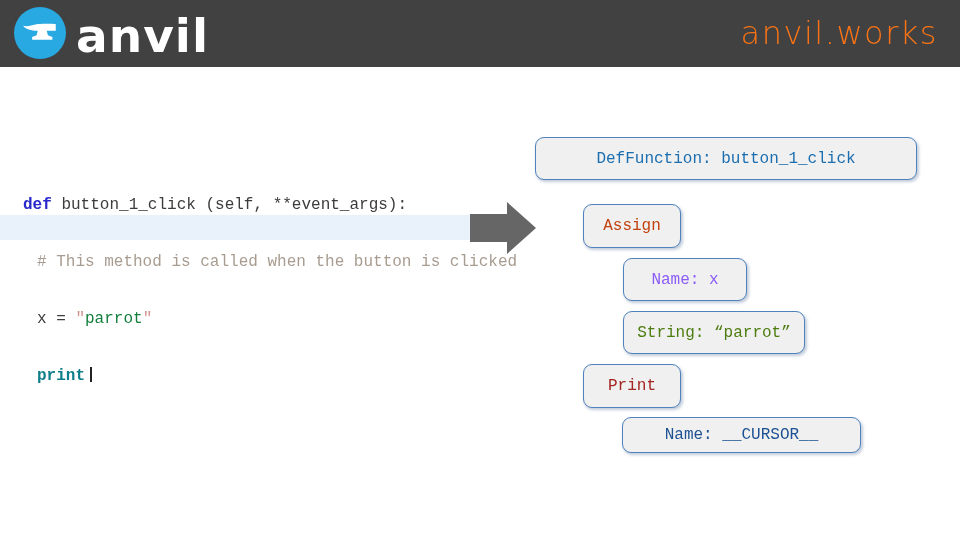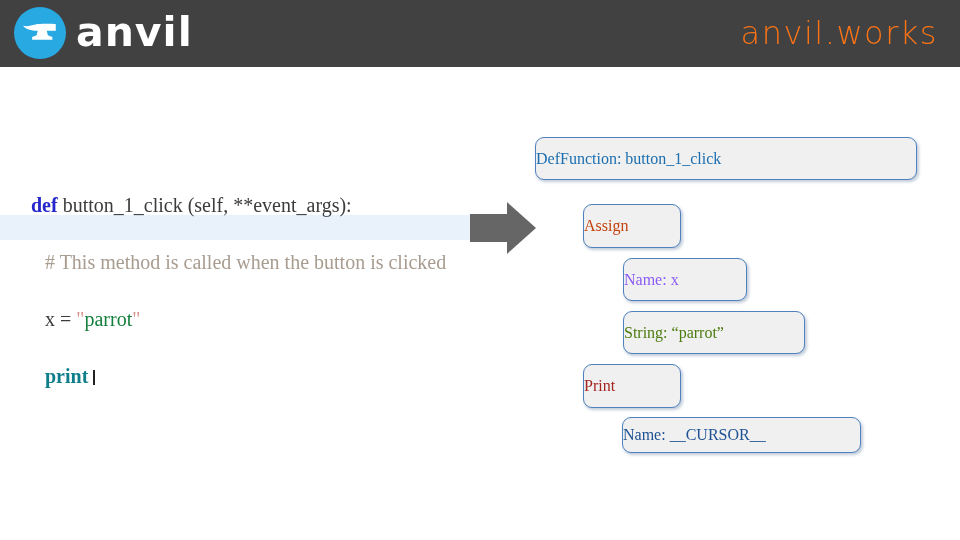--- a/index.html
+++ b/index.html
@@ -5,45 +5,45 @@
   html,body{margin:0;padding:0;background:#fff;}
   .slide{position:relative;width:960px;height:540px;background:#ffffff;overflow:hidden;
          font-family:"DejaVu Sans",sans-serif;}
 
   
   .header{position:absolute;top:0;left:0;width:960px;height:67px;background:#414141;}
   .logo-circle{position:absolute;left:14px;top:7px;width:52px;height:52px;border-radius:50%;
                background:#29a9e1;display:flex;align-items:center;justify-content:center;}
   .logo-circle svg{display:block;}
   .wordmark{position:absolute;left:76px;top:8px;font-family:"DejaVu Sans",sans-serif;
-            font-weight:bold;font-size:41px;color:#ffffff;letter-spacing:1px;}
+            font-weight:bold;font-size:47px;color:#ffffff;letter-spacing:1px;}
   .sitename{position:absolute;right:22px;top:14px;font-family:"DejaVu Sans",sans-serif;
             font-weight:100;font-size:32px;color:#f97316;letter-spacing:1.5px;}
 
   
   .hl-band{position:absolute;left:0;top:215px;width:473px;height:25px;background:#e9f2fb;}
-  .code{position:absolute;left:31px;top:158px;font-family:Liberation Serif, serif;
-        font-size:20px;line-height:19px;color:#3c3c3c;white-space:pre;}
+  .code{position:absolute;left:23px;top:158px;font-family:Liberation Mono, monospace;
+        font-size:16px;line-height:19px;color:#3c3c3c;white-space:pre;}
   .cl{height:19px;}
   .indent{padding-left:14px;}
   .kw-def{color:#2727cc;font-weight:bold;}
   .comment{color:#a89c90;}
   .q{color:#d4948e;}
   .str{color:#15803d;}
   .kw-print{color:#0f7e8b;font-weight:bold;}
   .cursor{display:inline-block;width:2px;height:15px;background:#222;margin-left:5px;
           vertical-align:-2px;}
 
   
   .arrow{position:absolute;left:470px;top:202px;}
 
   
   .node{position:absolute;box-sizing:border-box;display:flex;align-items:center;
-        justify-content:flex-start;background:#f0f0f0;border:1.6px solid #4f81bd;
-        border-radius:9px;font-family:Liberation Serif, serif;font-size:16px;
+        justify-content:center;background:#f0f0f0;border:1.6px solid #4f81bd;
+        border-radius:9px;font-family:Liberation Mono, monospace;font-size:16px;
         box-shadow:1.5px 2px 3px rgba(80,110,150,0.35);}
   #node-deffunction{left:535px;top:137px;width:382px;height:43px;color:#1b6eb0;}
   #node-assign{left:583px;top:204px;width:98px;height:44px;color:#c2410c;}
   #node-name-x{left:623px;top:258px;width:124px;height:43px;color:#8b5cf6;}
   #node-string{left:623px;top:311px;width:182px;height:43px;color:#4d7c0f;}
   #node-print{left:583px;top:364px;width:98px;height:44px;color:#a42420;}
   #node-name-cursor{left:622px;top:417px;width:239px;height:36px;color:#1d5193;}
 </style>
 </head>
 <body>

